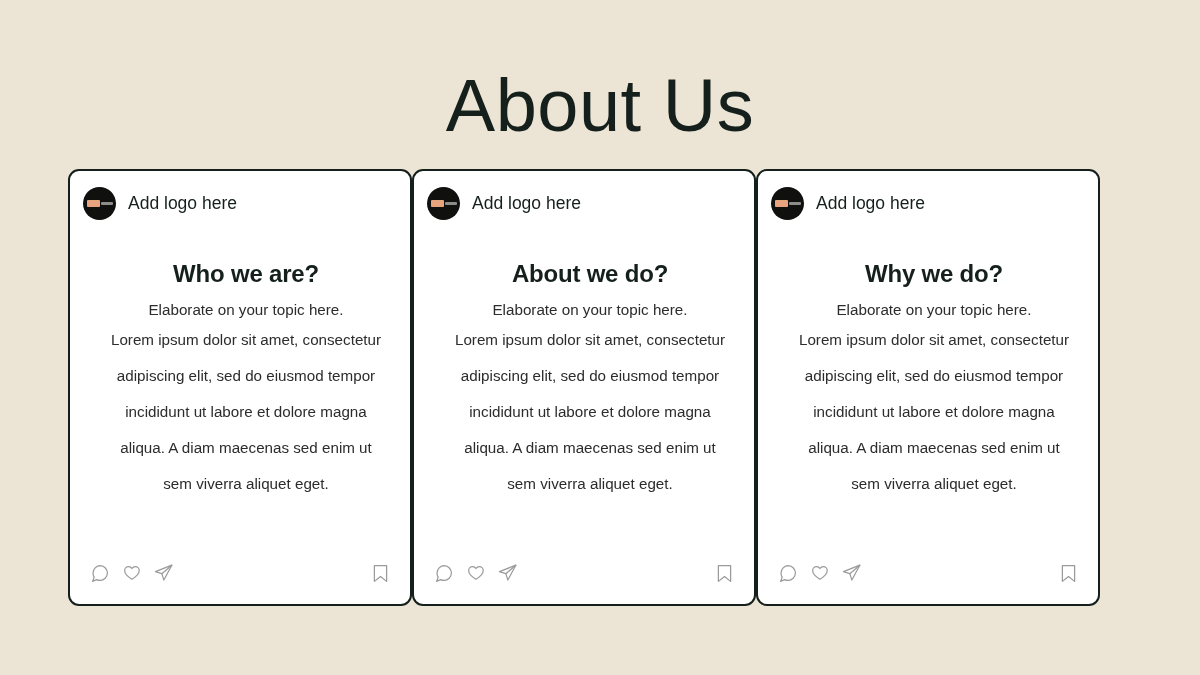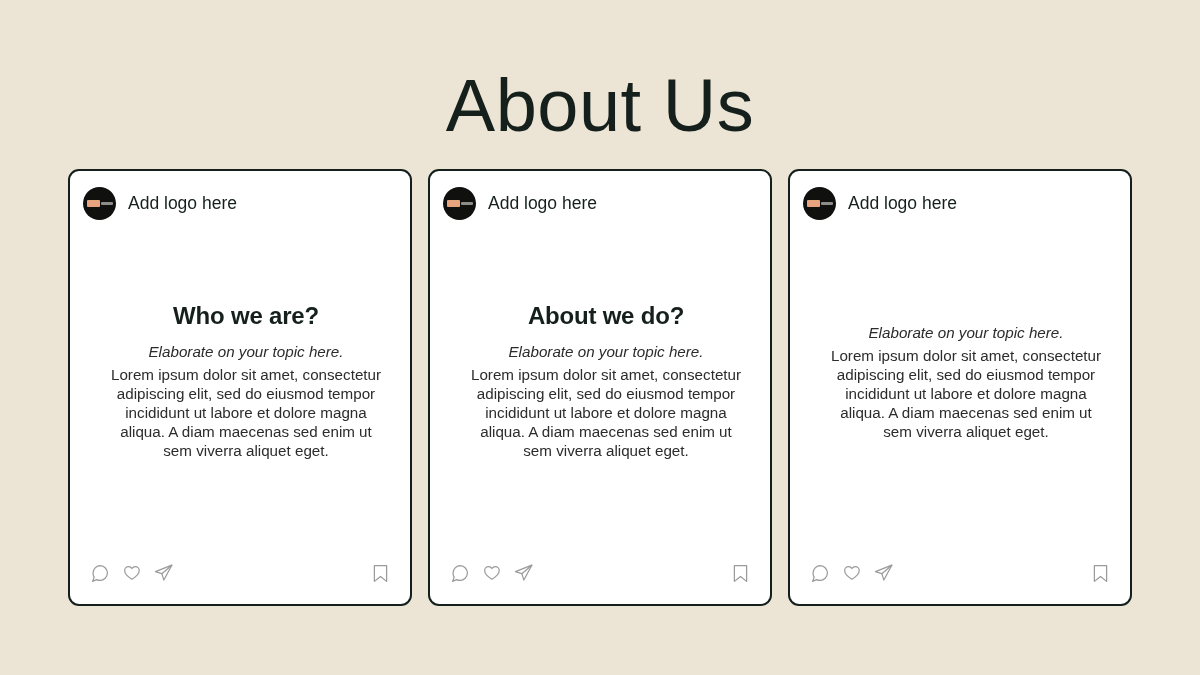--- a/index.html
+++ b/index.html
@@ -38,21 +38,21 @@
   }
 
   
   .cards-row {
     position: absolute;
     top: 169px;
     left: 68px;
     width: 1064px;
     height: 437px;
     display: flex;
-    justify-content: space-between;
+    justify-content: flex-start;
   }
 
   .card {
     position: relative;
     width: 344px;
     height: 437px;
     background: #ffffff;
     border: 2px solid #15201c;
     border-radius: 11px;
     box-sizing: border-box;
@@ -128,26 +128,25 @@
     color: #15201c;
     margin: 0 0 8px 0;
     letter-spacing: -0.2px;
   }
 
   .card-lead {
     font-size: 15.2px;
     line-height: 25.5px;
     color: #2c2c2c;
     margin: 0;
-    font-style: italic;
   }
 
   .card-text {
     font-size: 15.2px;
-    line-height: 19px;
+    line-height: 36px;
     color: #2c2c2c;
     margin: 0;
   }
 
   
   .card-footer {
     height: 52px;
     padding: 0 18px 10px 18px;
     display: flex;
     align-items: center;
@@ -267,20 +266,21 @@
     <div class="card">
       <div class="card-header">
         <div class="avatar">
           <div class="avatar-bar"></div>
           <div class="avatar-line"></div>
         </div>
         <div class="logo-label">Add logo here</div>
       </div>
 
       <div class="card-body">
+        <h2 class="card-heading">Why we do?</h2>
         <p class="card-lead">Elaborate on your topic here.</p>
         <p class="card-text">Lorem ipsum dolor sit amet, consectetur adipiscing elit, sed do eiusmod tempor incididunt ut labore et dolore magna aliqua. A diam maecenas sed enim ut sem viverra aliquet eget.</p>
       </div>
 
       <div class="card-footer">
         <div class="footer-left">
           <span class="icon-btn">
             <svg width="21" height="21" viewBox="0 0 24 24" fill="none" stroke="#9a9a9a" stroke-width="1.4" stroke-linecap="round" stroke-linejoin="round">
               <path d="M21 11.5a8.38 8.38 0 0 1-8.5 8.4 8.6 8.6 0 0 1-3.8-.9L4 21l1.9-4.5A8.4 8.4 0 0 1 4.6 11.5 8.38 8.38 0 0 1 13 3.1a8.38 8.38 0 0 1 8 8.4z"></path>
             </svg>

